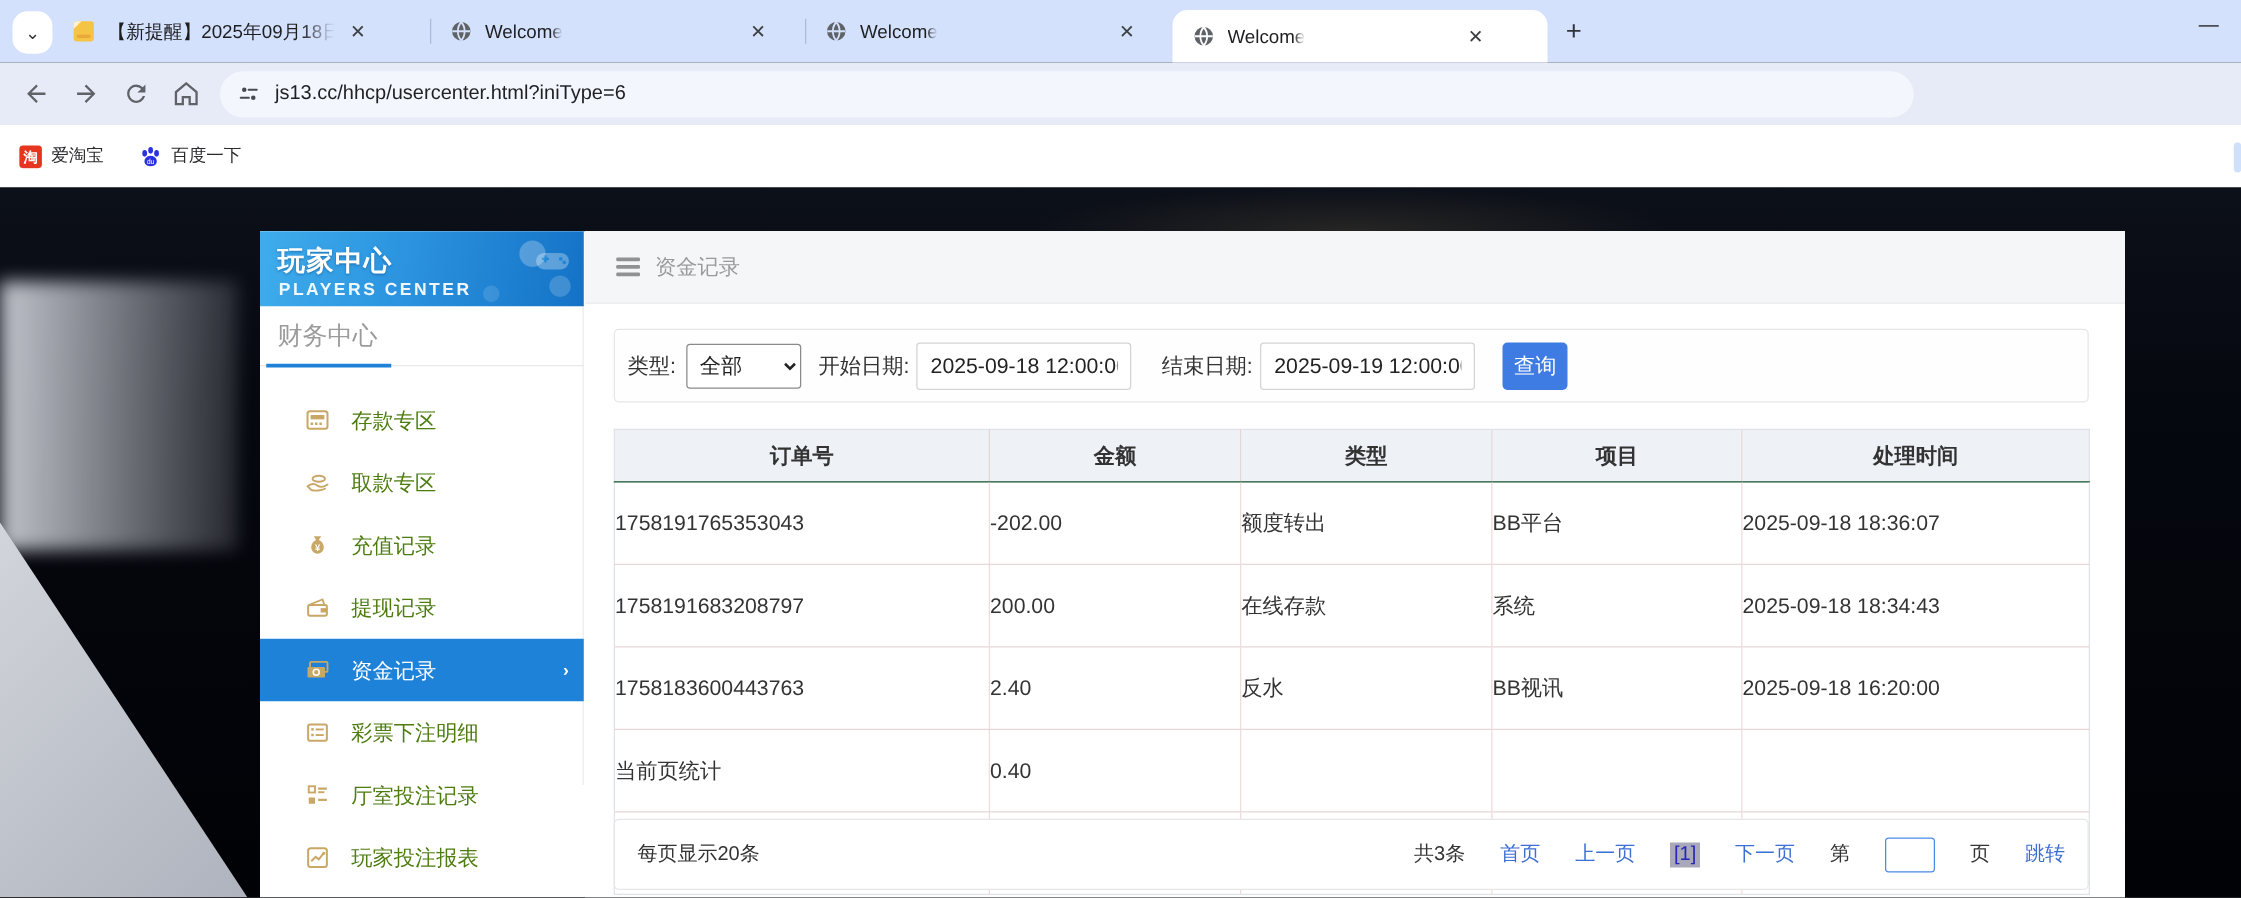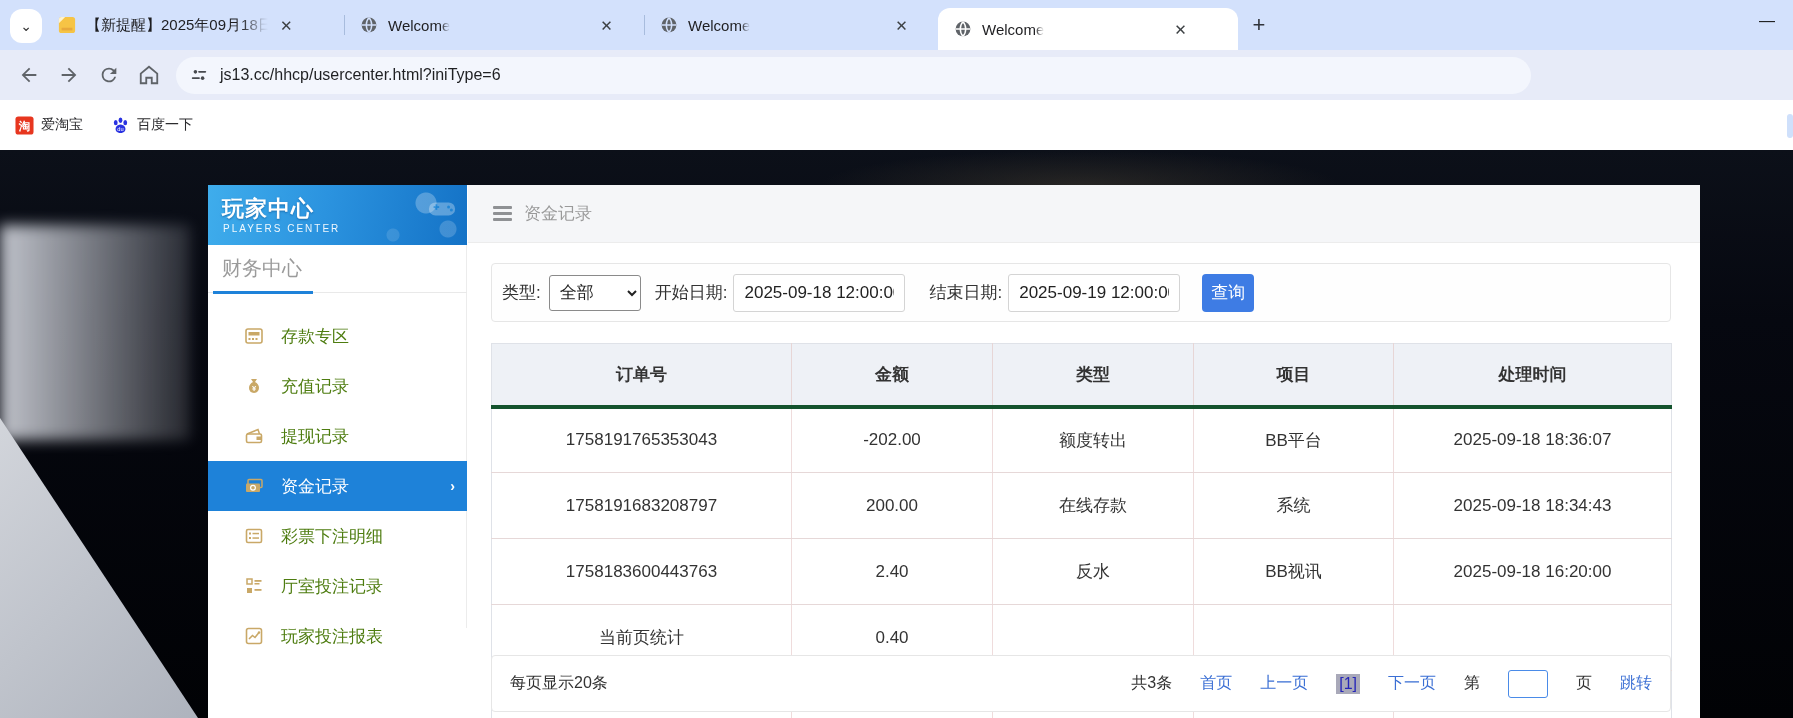--- a/index.html
+++ b/index.html
@@ -42,21 +42,21 @@
   .panel { position:absolute; left:208px; top:35px; width:1492px; height:533px; background:#fff; }
 
   .sidebar { position:absolute; left:0; top:0; width:259px; height:443px; background:#fff; border-right:1px solid #ececec; }
   .sb-header { position:absolute; left:0; top:0; width:259px; height:60px;
       background:
         radial-gradient(circle at 218px 18px, rgba(255,255,255,0.25) 0 10px, transparent 11px),
         radial-gradient(circle at 240px 44px, rgba(255,255,255,0.18) 0 8px, transparent 9px),
         radial-gradient(circle at 185px 50px, rgba(255,255,255,0.12) 0 6px, transparent 7px),
         linear-gradient(100deg,#3fadec 0%, #2b93df 45%, #1472c6 100%); }
   .sb-title { position:absolute; left:14px; top:9px; color:#fff; font-size:22px; font-weight:bold; letter-spacing:1px; text-shadow:0 1px 2px rgba(0,60,120,.5); }
-  .sb-sub { position:absolute; left:15px; top:38px; color:rgba(255,255,255,0.92); font-size:10px; font-weight:normal; letter-spacing:2px; }
+  .sb-sub { position:absolute; left:15px; top:38px; color:rgba(255,255,255,0.92); font-size:14px; font-weight:bold; letter-spacing:2px; }
   .sb-pad { position:absolute; right:10px; top:8px; width:30px; height:30px; opacity:.55; }
 
   .sb-section { position:absolute; left:14px; top:70px; font-size:20px; color:#9b9b9b; }
   .sb-rule { position:absolute; left:0px; top:107px; width:259px; height:1px; background:#e9e9e9; }
   .sb-rule-accent { position:absolute; left:5px; top:106px; width:100px; height:3px; background:#1e82d9; }
 
   .sb-items { position:absolute; left:0; top:126px; width:259px; }
   .sb-item { position:relative; height:50px; display:flex; align-items:center; cursor:pointer; }
   .sb-item .sb-ic { width:20px; height:20px; margin-left:36px; flex:0 0 auto; }
   .sb-item .sb-label { margin-left:17px; font-size:17px; color:#4d7c0f; }
@@ -74,22 +74,22 @@
   .filterbox { position:absolute; left:23px; top:78px; width:1180px; height:59px; border:1px solid #e6e6e6; border-radius:4px; background:#fefefe; display:flex; align-items:center; }
   .f-label { font-size:17px; color:#333; }
   .lab-type { margin-left:10px; }
   .sel-type { margin-left:8px; width:92px; height:36px; font-size:17px; color:#222; border:1px solid #8a8a8a; border-radius:3px; background:#fff; padding:0 6px; font-family:"Liberation Sans", sans-serif; }
   .lab-start { margin-left:14px; }
   .inp-date { margin-left:6px; width:172px; height:38px; border:1px solid #d4d4d4; border-radius:3px; font-size:17px; color:#222; padding:0 10px; font-family:"Liberation Sans", sans-serif; }
   .lab-end { margin-left:24px; }
   .btn-search { margin-left:22px; width:52px; height:38px; background:#3e7ce4; color:#fff; font-size:17px; border:none; border-radius:4px; cursor:pointer; font-family:"Liberation Sans", sans-serif; }
 
   .dtable { position:absolute; left:23px; top:158px; width:1180px; border-collapse:collapse; table-layout:fixed; border:1px solid #dfe2e8; }
-  .dtable th { height:63px; background:#eef1f6; border-bottom:4px solid #14532d; border-right:1px solid #e7d6d6; font-size:17px; color:#333; font-weight:bold; text-align:center; }
-  .dtable td { height:66px; border-bottom:1px solid #e6d8d8; border-right:1px solid #efdcdc; font-size:17px; color:#333; text-align:center; background:#fff; }
+  .dtable th { height:42px; background:#eef1f6; border-bottom:1px solid #14532d; border-right:1px solid #e7d6d6; font-size:17px; color:#333; font-weight:bold; text-align:center; }
+  .dtable td { height:66px; border-bottom:1px solid #e6d8d8; border-right:1px solid #efdcdc; font-size:17px; color:#333; background:#fff; }
   .dtable th:last-child, .dtable td:last-child { border-right:none; }
   .dtable tr:last-child td { border-bottom:none; }
   .col1{width:300px;} .col2{width:201px;} .col3{width:201px;} .col4{width:200px;} .col5{width:278px;}
 
   .pagebar { position:absolute; left:23px; top:470px; width:1180px; height:57px; border:1px solid #e6e6e6; border-radius:4px; display:flex; align-items:center; background:#fff; }
   .pg-left { margin-left:18px; font-size:16px; color:#333; }
   .pg-right { margin-left:auto; margin-right:18px; display:flex; align-items:center; gap:28px; font-size:16px; }
   .pg-total { color:#333; }
   .pg-link { color:#3b6fd4; cursor:pointer; text-decoration:none; }
   .pg-cur { background:#a9a9b9; color:#2626b8; padding:1px 3px; }
@@ -231,20 +231,27 @@
           <svg class="sb-ic" viewBox="0 0 20 20">
             <rect x="2" y="3" width="16" height="14" rx="2" fill="none" stroke="#c9a867" stroke-width="1.6"></rect>
             <rect x="4.5" y="6" width="11" height="3.5" fill="#c9a867"></rect>
             <rect x="4.5" y="12" width="2" height="2" fill="#c9a867"></rect>
               <rect x="8" y="12" width="2" height="2" fill="#c9a867"></rect>
               <rect x="11.5" y="12" width="2" height="2" fill="#c9a867"></rect>
           </svg>
           <span class="sb-label">存款专区</span>
         </div>
 
+        <div class="sb-item">
+          <svg class="sb-ic" viewBox="0 0 20 20">
+            <ellipse cx="11" cy="7" rx="5" ry="2.4" fill="none" stroke="#c9a867" stroke-width="1.5"></ellipse>
+            <path d="M2 13 C5 10.5 8 11 10 12.5 C13 14.5 16 13 18 11.5 M2 13 L5 16 C8 17 13 16.5 16 15" fill="none" stroke="#c9a867" stroke-width="1.5" stroke-linecap="round"></path>
+          </svg>
+          <span class="sb-label">取款专区</span>
+        </div>
 
         <div class="sb-item">
           <svg class="sb-ic" viewBox="0 0 20 20">
             <path d="M7 3 H13 L11 6 H9 Z" fill="#c9a867"></path>
             <path d="M9 6 C4 8 3 16 10 17 C17 16 16 8 11 6 Z" fill="#c9a867"></path>
             <text x="10" y="14.5" font-size="7.5" fill="#fff" text-anchor="middle" font-weight="bold">¥</text>
           </svg>
           <span class="sb-label">充值记录</span>
         </div>
 

